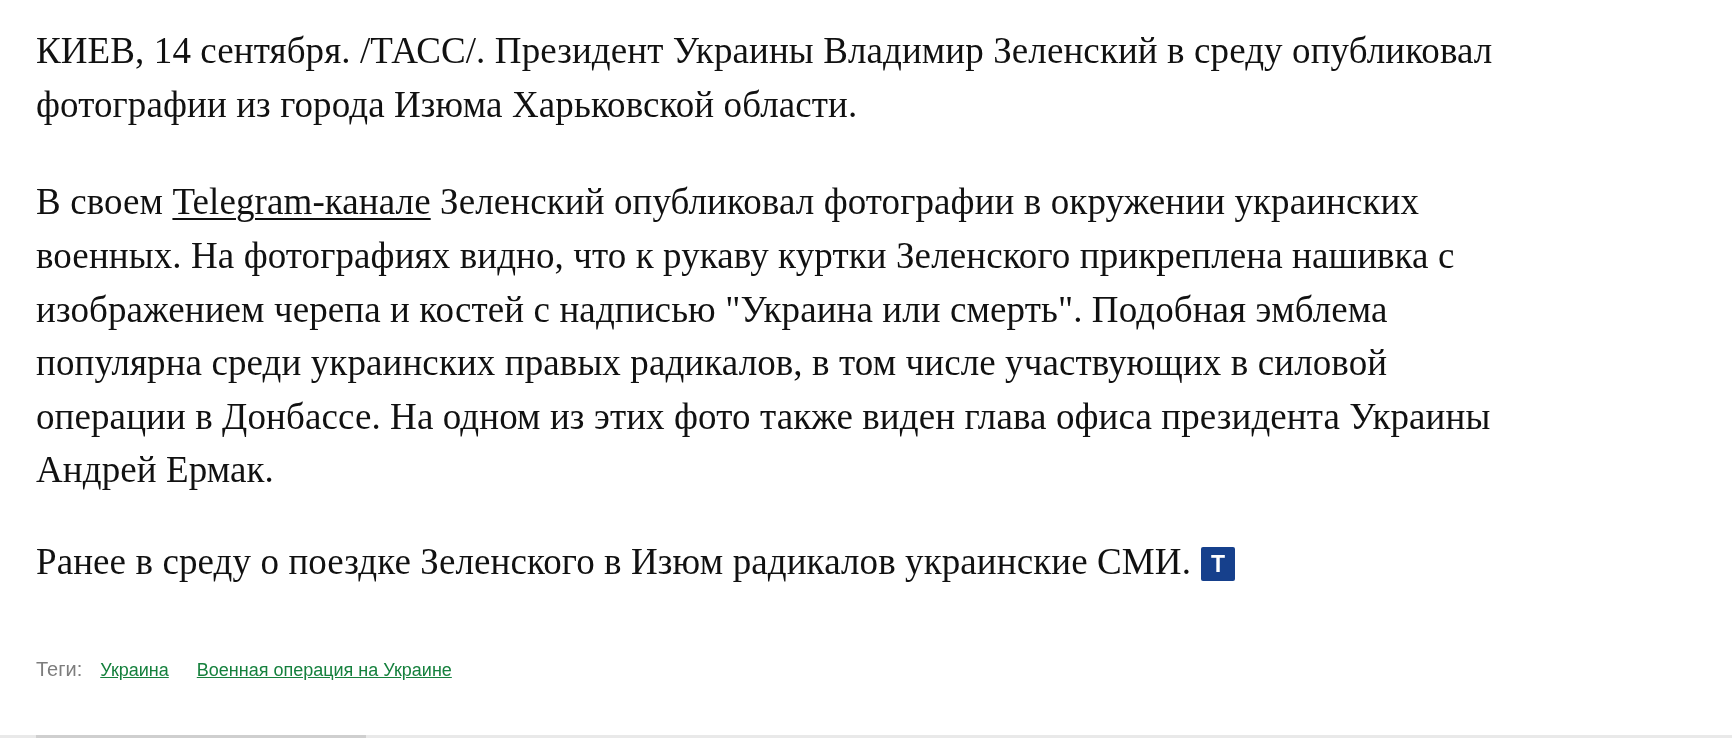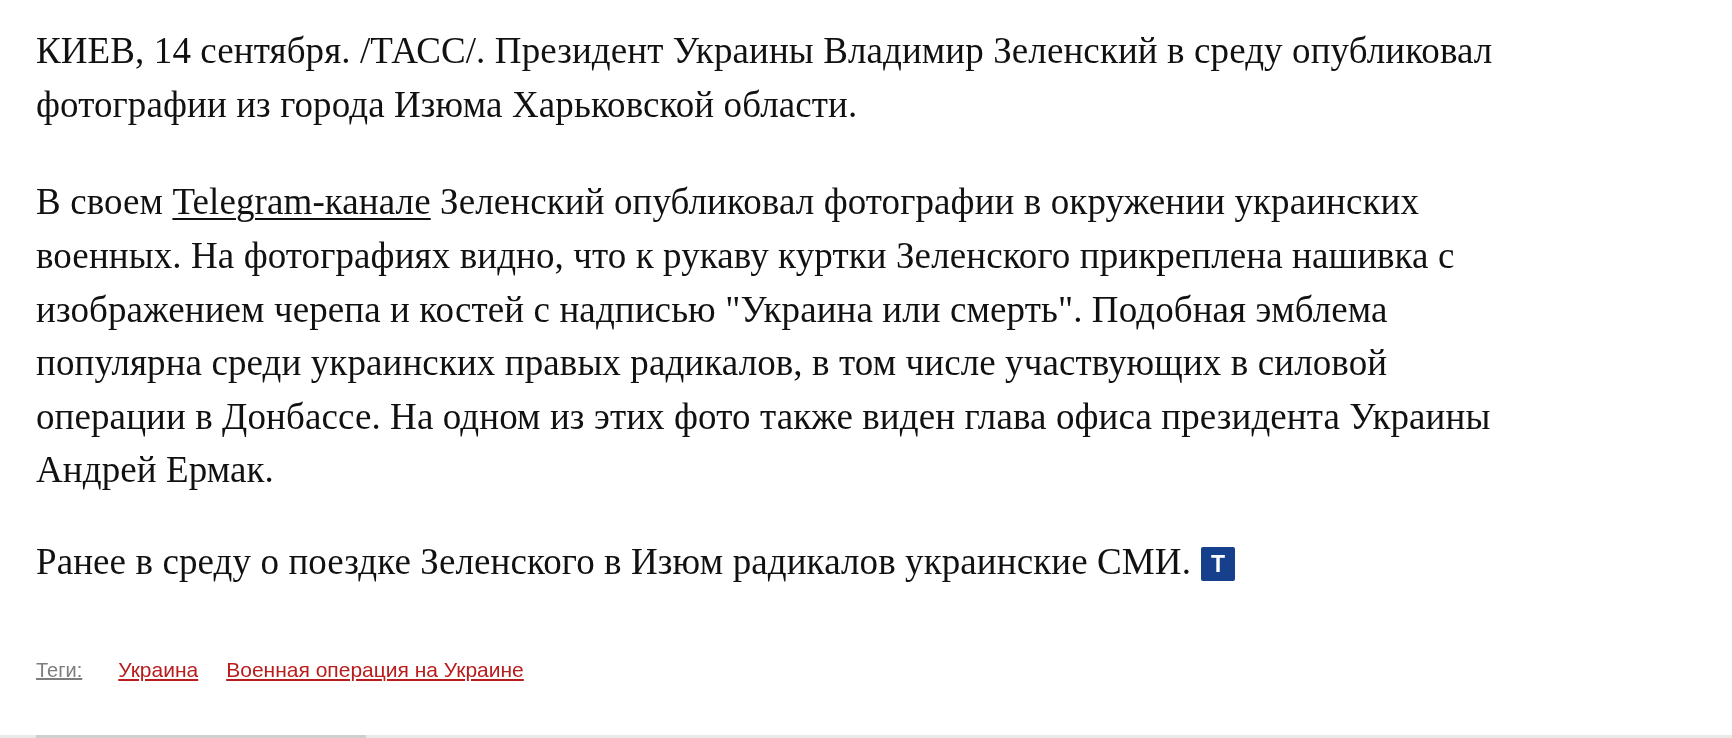--- a/index.html
+++ b/index.html
@@ -61,27 +61,26 @@
     left: 36px;
     top: 658px;
     display: flex;
     align-items: baseline;
     gap: 0;
     font-family: "Liberation Sans", sans-serif;
   }
   .tags-label {
     font-size: 20px;
     color: #7d7d7d;
-    margin-right: 36px;
+    margin-right: 18px;
     white-space: nowrap;
-    text-decoration: underline;
   }
   .tag-item {
-    font-size: 21px;
-    color: #b91c1c;
+    font-size: 18px;
+    color: #15803d;
     margin-right: 28px;
     white-space: nowrap;
     cursor: pointer;
   }
   .tag-item:last-child {
     margin-right: 13px;
   }
   .bottom-divider {
     position: absolute;
     left: 0;

